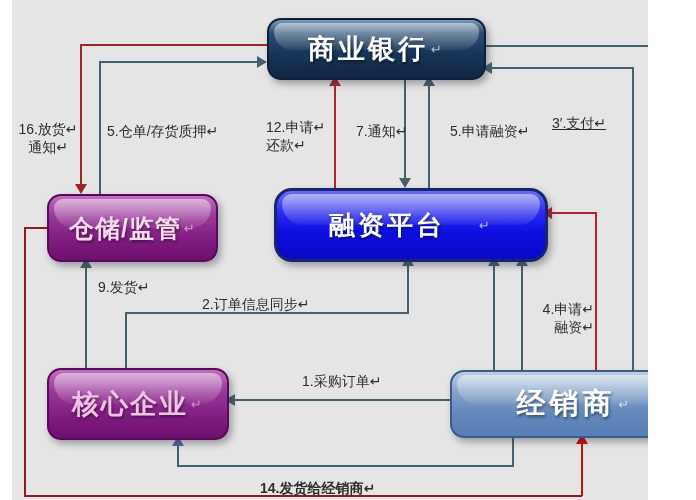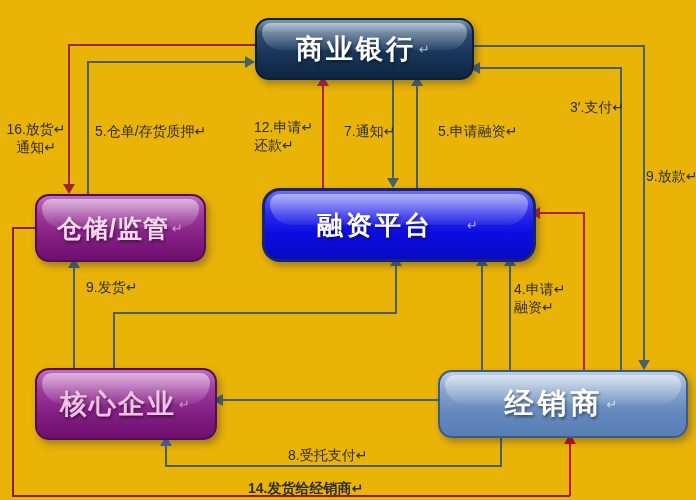--- a/index.html
+++ b/index.html
@@ -1,17 +1,17 @@
 <!DOCTYPE html>
 <html><head>
 <meta charset="utf-8">
 <style>
   html,body{margin:0;padding:0;}
   body{font-family:"Liberation Sans","DejaVu Sans",sans-serif;}
-  #stage{position:relative;width:696px;height:500px;background:#eab308;overflow:hidden;}
+  #stage{position:relative;width:636px;height:500px;background:#e5e5e5;overflow:hidden;margin-left:12px;}
 
   
   .box{position:absolute;border-radius:14px;display:flex;align-items:center;justify-content:center;
        font-weight:bold;box-shadow:3px 4px 7px rgba(40,40,60,.38);}
   .box::before{content:"";position:absolute;left:5px;right:5px;top:3px;height:46%;
        border-radius:10px 10px 22px 22px;
        background:linear-gradient(rgba(255,255,255,.5),rgba(255,255,255,.06));pointer-events:none;}
   .box .box-label{position:relative;text-shadow:1px 2px 3px rgba(0,0,0,.45);white-space:nowrap;}
   .box .ret{position:relative;font-size:13px;font-weight:normal;opacity:.65;margin-left:3px;align-self:center;}
 
@@ -104,27 +104,27 @@
   .f14-a{left:564px;top:434px;}
 
   
   .flabel{position:absolute;font-size:14px;color:#2d2d2d;line-height:18px;white-space:nowrap;}
   .flabel .ln{display:block;}
   .l13{left:4px;top:120px;width:64px;text-align:center;}
   .l10{left:95px;top:122px;}
   .l12{left:254px;top:118px;width:66px;}
   .l7{left:344px;top:122px;}
   .l5{left:438px;top:122px;text-align:center;}
-  .l3p{left:540px;top:98px;width:84px;text-align:right;}
+  .l3p{left:540px;top:114px;width:84px;text-align:left;text-decoration:underline;}
   .l6{left:646px;top:167px;}
   .l11{left:536px;top:194px;}
   .l9{left:86px;top:278px;}
   .l2{left:190px;top:295px;}
   .l3{left:410px;top:292px;width:82px;text-align:right;}
-  .l4{left:514px;top:280px;width:68px;}
+  .l4{left:514px;top:300px;width:68px;text-align:right;}
   .l1{left:290px;top:372px;}
   .l8{left:288px;top:446px;}
   .l14{left:248px;top:479px;font-weight:bold;}
 </style>
 </head>
 <body>
 
 <div id="stage">
 
   <div class="h f13-h"></div>
@@ -224,24 +224,27 @@
   </div>
   <div class="flabel l3p">
     <span class="ln">3′.支付↵</span>
   </div>
   <div class="flabel l6">
     <span class="ln">9.放款↵</span>
   </div>
   <div class="flabel l9">
     <span class="ln">9.发货↵</span>
   </div>
+  <div class="flabel l2">
+    <span class="ln">2.订单信息同步↵</span>
+  </div>
   <div class="flabel l4">
     <span class="ln">4.申请↵</span>
     <span class="ln">融资↵</span>
   </div>
-  <div class="flabel l8">
-    <span class="ln">8.受托支付↵</span>
+  <div class="flabel l1">
+    <span class="ln">1.采购订单↵</span>
   </div>
   <div class="flabel l14">
     <span class="ln">14.发货给经销商↵</span>
   </div>
 
 </div>
 
 </body></html>

